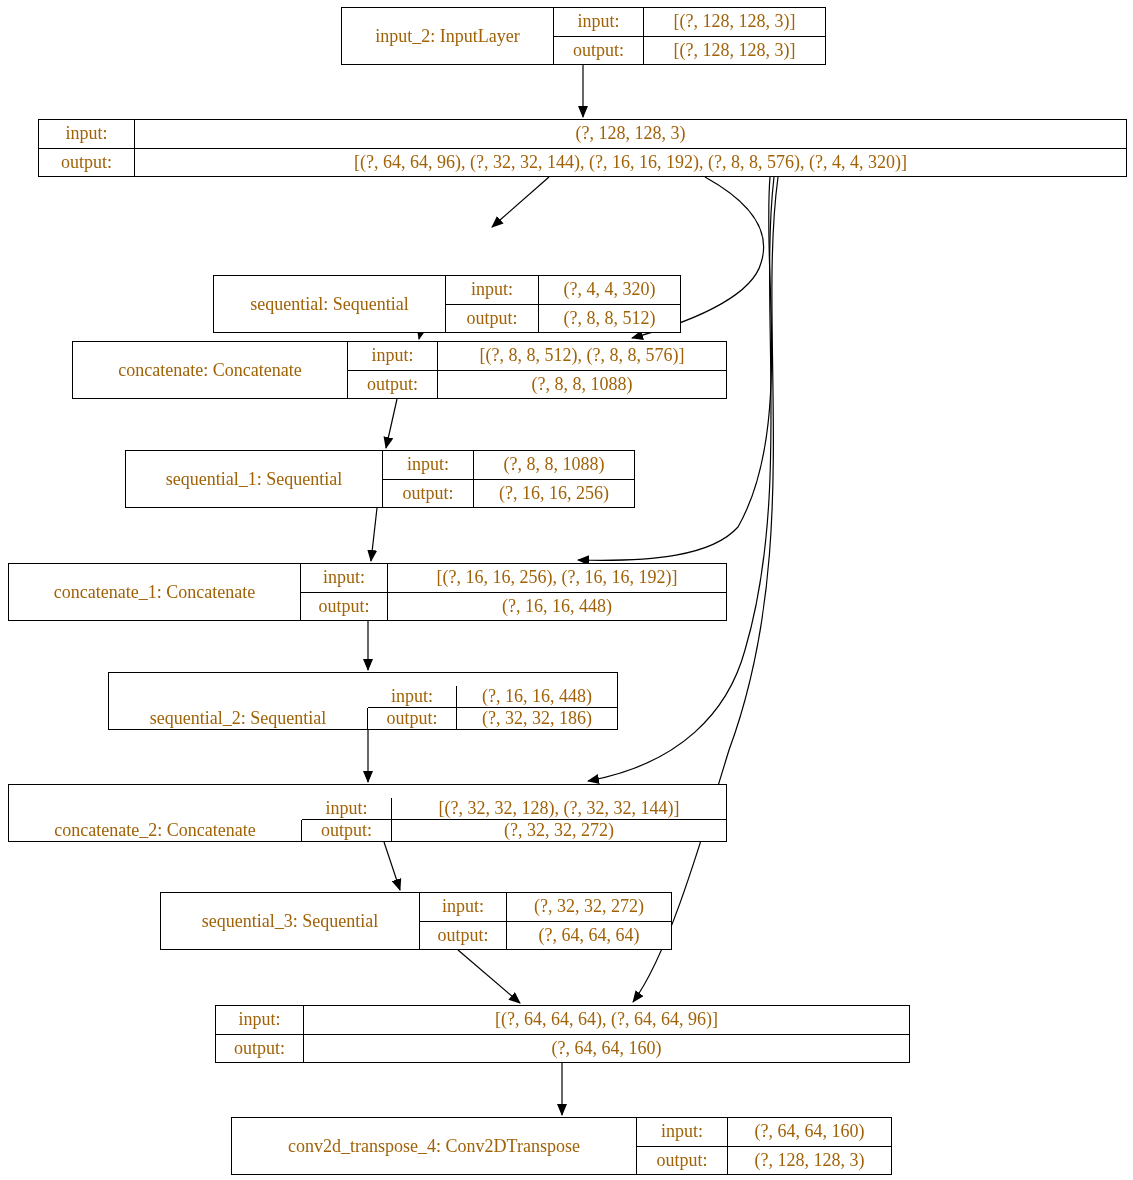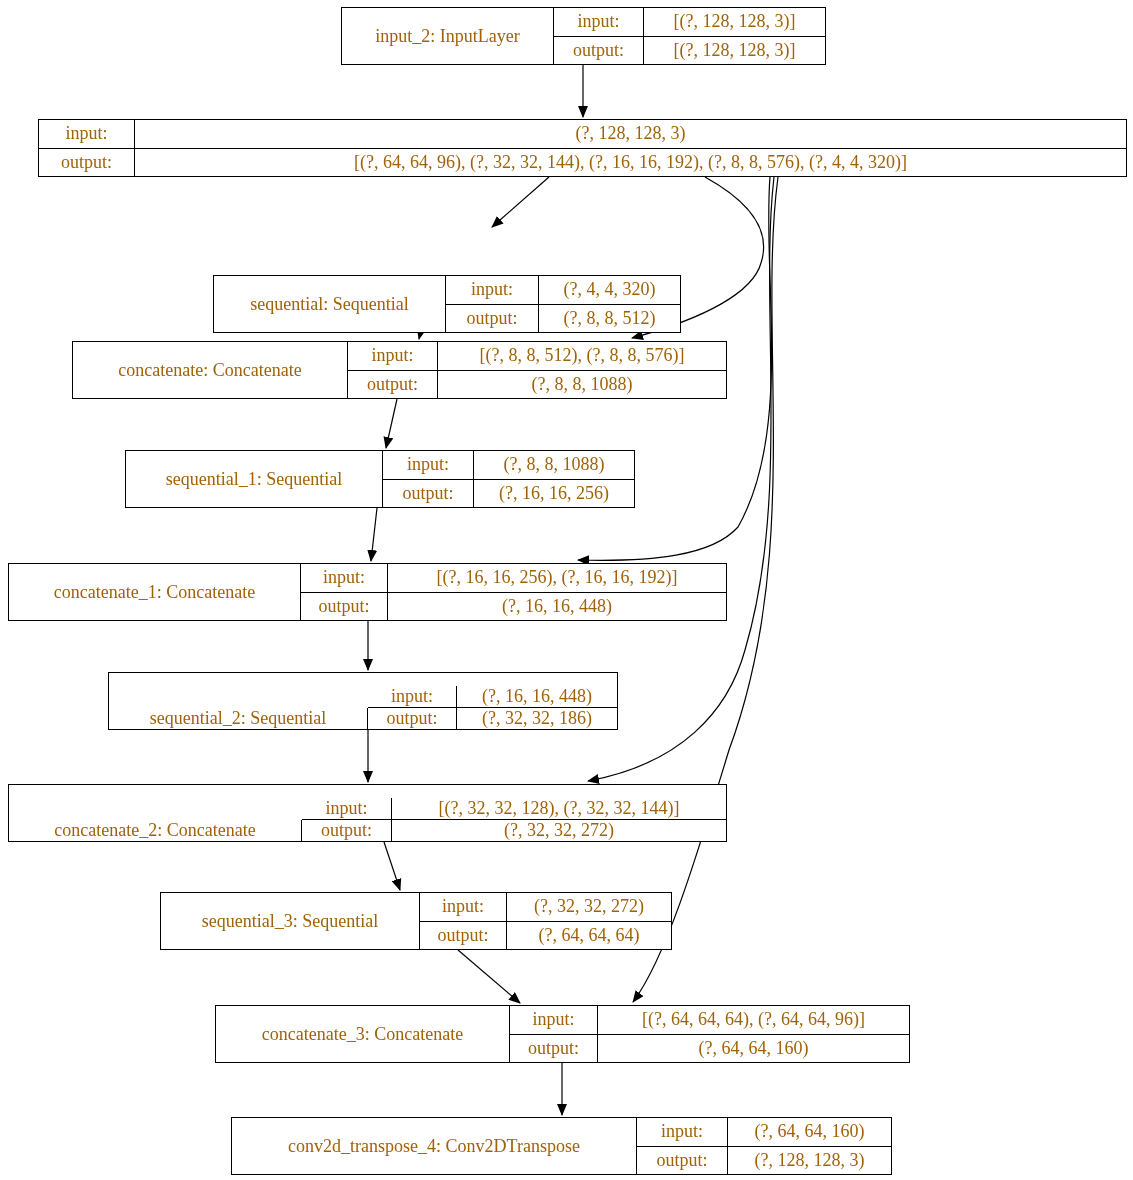--- a/index.html
+++ b/index.html
@@ -198,21 +198,20 @@
         <div class="cell val-cell">(?, 32, 32, 272)</div>
       </div>
       <div class="io-row">
         <div class="cell key-cell" style="width:87px;">output:</div>
         <div class="cell val-cell">(?, 64, 64, 64)</div>
       </div>
     </div>
   </div>
 
   <div class="node" style="left:215px; top:1005px; width:695px;">
-    <div class="cell label-cell" style="width:294px;">concatenate_3: Concatenate</div>
     <div class="io">
       <div class="io-row">
         <div class="cell key-cell" style="width:88px;">input:</div>
         <div class="cell val-cell">[(?, 64, 64, 64), (?, 64, 64, 96)]</div>
       </div>
       <div class="io-row">
         <div class="cell key-cell" style="width:88px;">output:</div>
         <div class="cell val-cell">(?, 64, 64, 160)</div>
       </div>
     </div>

